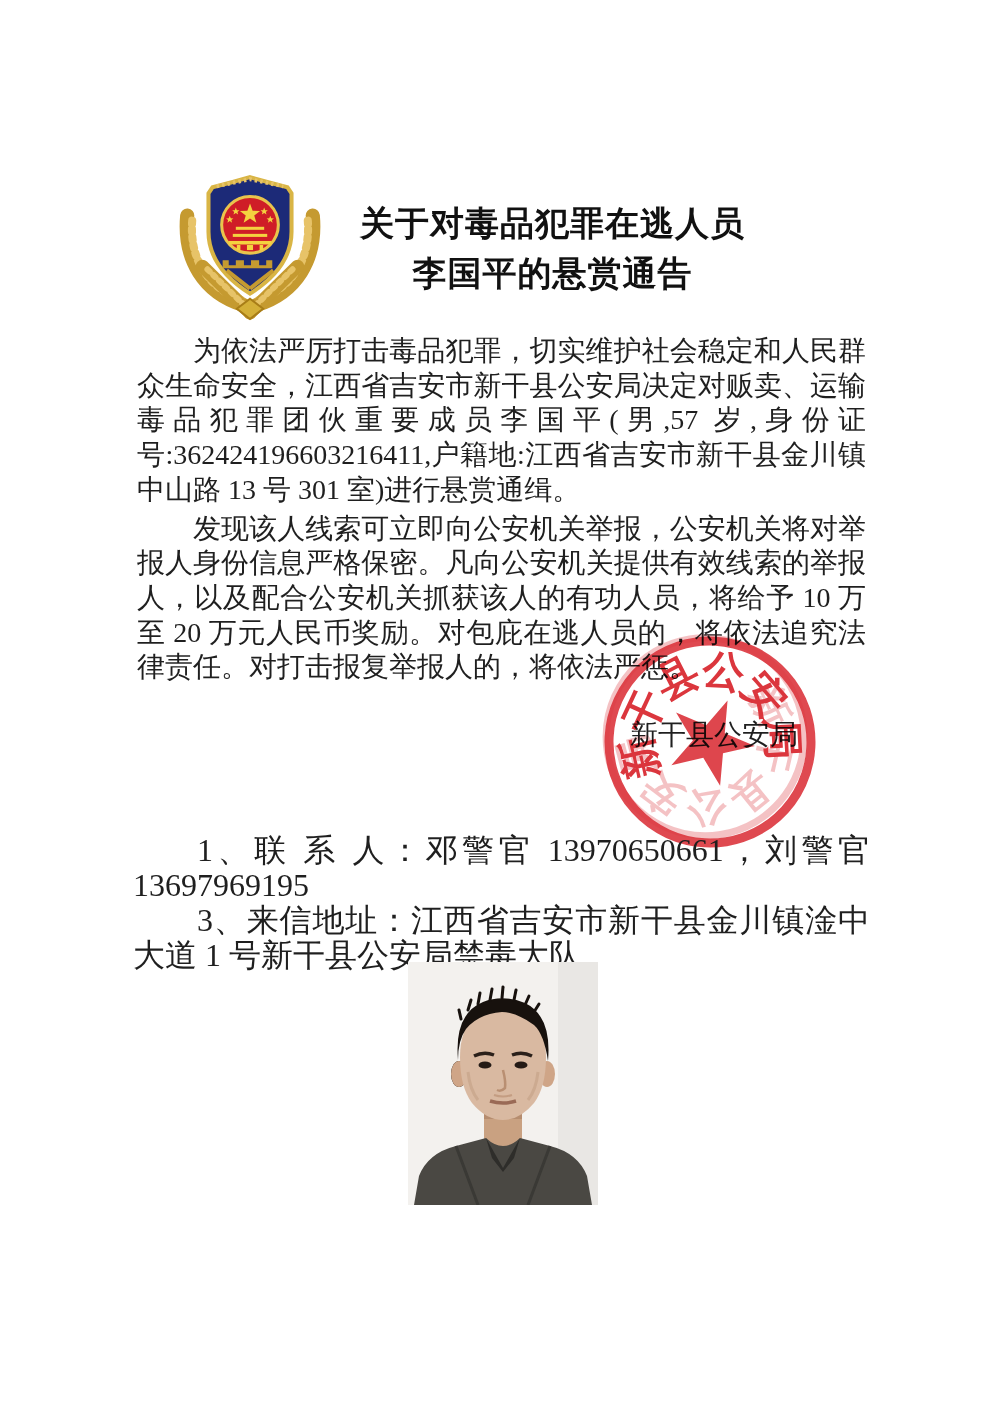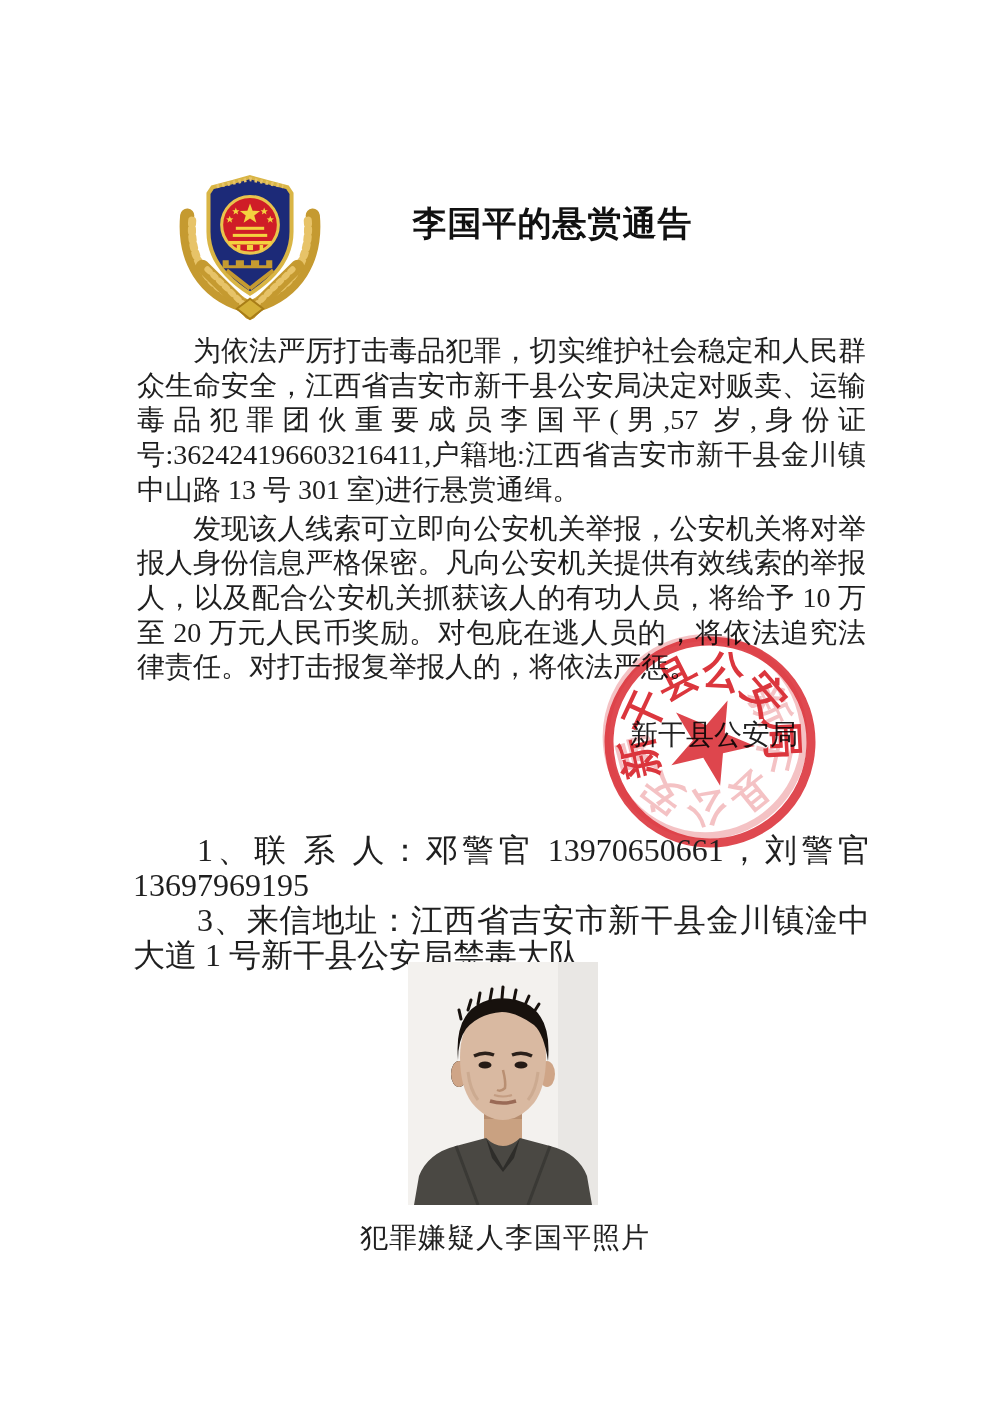--- a/index.html
+++ b/index.html
@@ -82,20 +82,21 @@
       <rect x="62" y="79" width="3.5" height="5"></rect>
       <rect x="72" y="79" width="6" height="5"></rect>
       <rect x="84.5" y="79" width="3.5" height="5"></rect>
     </g>
 
     <path d="M48,94 h6 v5 h7 v-5 h8 v5 h7 v-5 h8 v5 h7 v-5 h6 v8 H48 Z" fill="#c59a30"></path>
     <path d="M52,104 L75,122 M98,104 L75,122" stroke="#c59a30" stroke-width="4" fill="none"></path>
   </svg>
 
   <div class="title">
+    <div>关于对毒品犯罪在逃人员</div>
     <div>李国平的悬赏通告</div>
   </div>
 
   <div class="bodytext">
     <p>为依法严厉打击毒品犯罪，切实维护社会稳定和人民群众生命安全，江西省吉安市新干县公安局决定对贩卖、运输毒品犯罪团伙重要成员李国平(男,57 岁,身份证号:362424196603216411,户籍地:江西省吉安市新干县金川镇中山路 13 号 301 室)进行悬赏通缉。</p>
     <p>发现该人线索可立即向公安机关举报，公安机关将对举报人身份信息严格保密。凡向公安机关提供有效线索的举报人，以及配合公安机关抓获该人的有功人员，将给予 10 万至 20 万元人民币奖励。对包庇在逃人员的，将依法追究法律责任。对打击报复举报人的，将依法严惩。</p>
   </div>
 
   <div class="sig-issuer">新干县公安局</div>
 
@@ -168,15 +169,14 @@
     <ellipse cx="113" cy="103" rx="6.5" ry="3.6" fill="#241a15"></ellipse>
 
     <path d="M95,108 Q98,120 97,126 Q93,130 89,128" stroke="#b98f72" stroke-width="2.5" fill="none"></path>
     <path d="M82,139 Q95,143 108,139" stroke="#9a6a56" stroke-width="3.5" fill="none"></path>
     <path d="M86,133 Q95,136 104,133" stroke="#c49d82" stroke-width="2" fill="none"></path>
 
     <path d="M60,110 Q62,128 70,138" stroke="#c3a085" stroke-width="3" fill="none" opacity="0.6"></path>
     <path d="M130,110 Q128,128 120,138" stroke="#c3a085" stroke-width="3" fill="none" opacity="0.6"></path>
   </svg>
 
-  <div class="caption">犯罪嫌疑人李国平照片</div>
 
 </div>
 
 </body></html>

